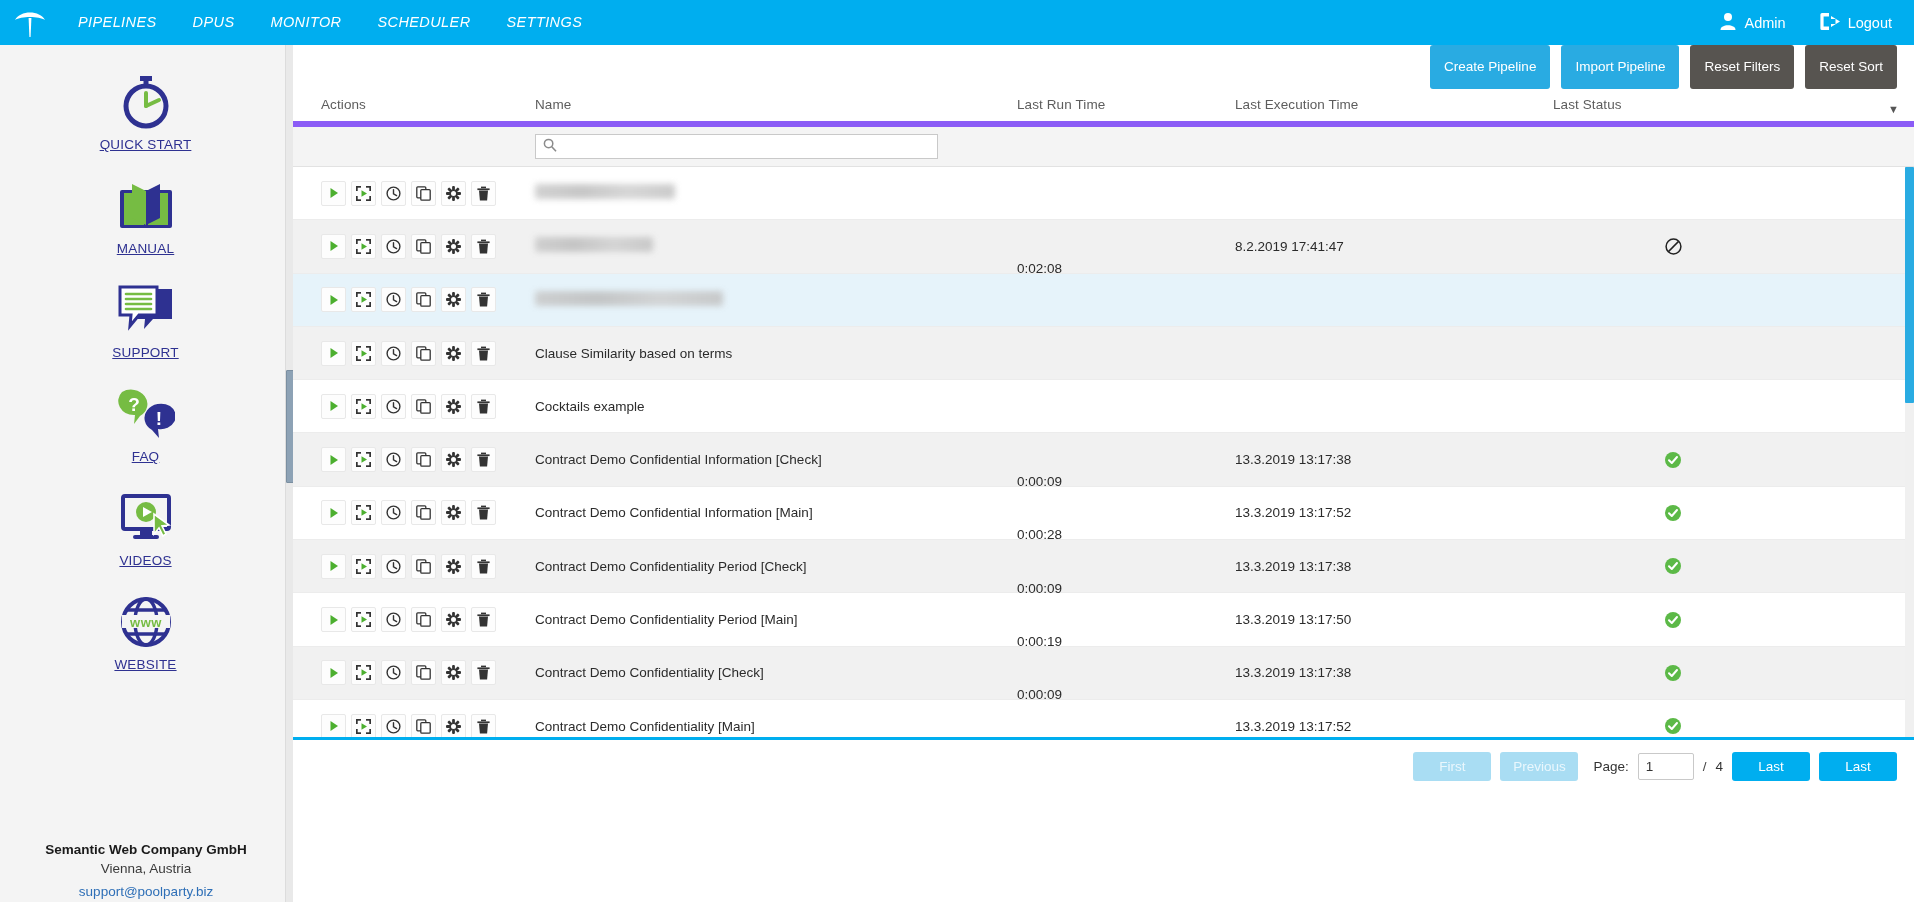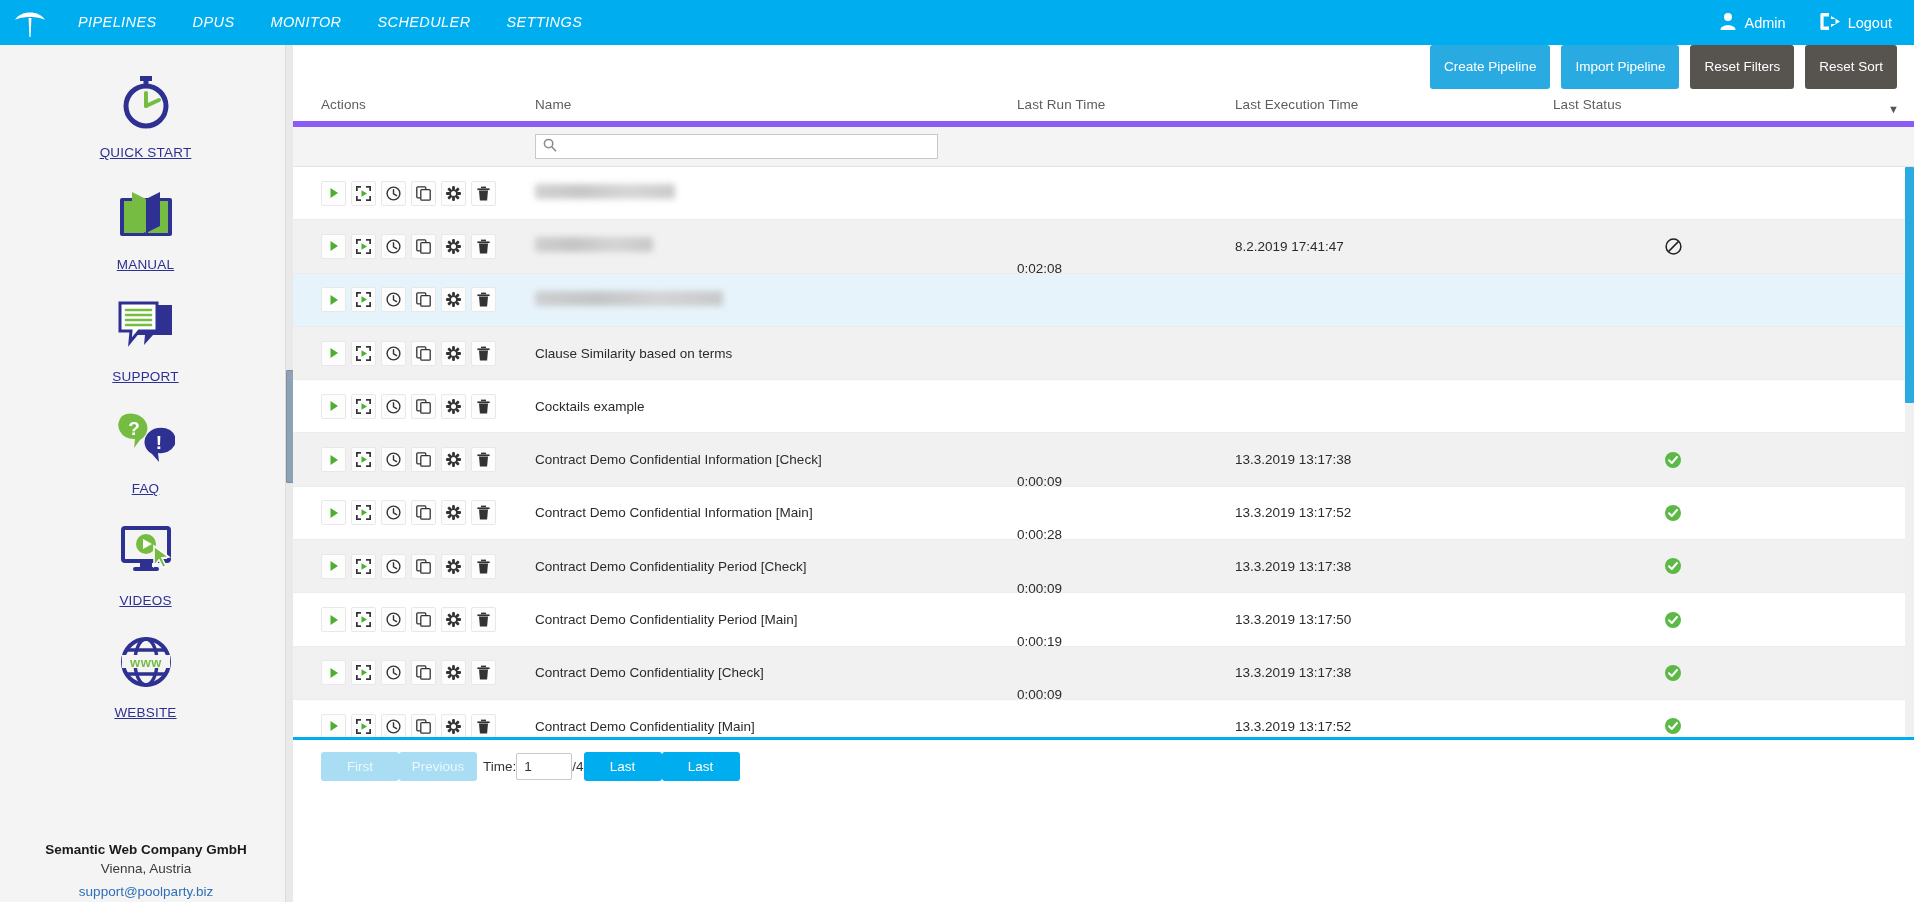--- a/index.html
+++ b/index.html
@@ -39,21 +39,21 @@
     border-right: 1px solid #dcdcdc;
     overflow: hidden;
   }
   .side-items { padding-top: 26px; display: flex; flex-direction: column; align-items: center; }
   .side-item {
     display: flex; flex-direction: column; align-items: center;
     margin-bottom: 23px; cursor: pointer; width: 160px;
   }
   .side-icon { height: 62px; display: flex; align-items: center; justify-content: center; }
   .side-label {
-    margin-top: 12px; font-size: 13.5px; color: #2e3191;
+    margin-top: 4px; font-size: 13.5px; color: #2e3191;
     text-decoration: underline; letter-spacing: 0.2px;
   }
   .side-footer {
     position: absolute; bottom: 0px; left: 0; width: 292px;
     text-align: center; line-height: 1.45;
   }
   .sf-company { font-size: 13.5px; font-weight: bold; color: #1a1a1a; }
   .sf-city { font-size: 13.5px; color: #3a3a3a; }
   .sf-mail { font-size: 13.5px; color: #2e6fb7; text-decoration: none; }
 
@@ -158,21 +158,21 @@
     border-left: 1px solid #dcdcdc; border-right: 1px solid #dcdcdc;
   }
   .vscroll-left .thumb {
     position: absolute; top: 325px; left: 0; width: 9px; height: 113px;
     background: #8da2b5; border: 1px solid #7b8fa1; border-radius: 1px;
   }
 
   
   .pager {
     height: 52px; display: flex; align-items: center;
-    padding-right: 17px; padding-left: 28px;
+    justify-content: flex-end; gap: 9px; padding-right: 17px; padding-left: 28px;
   }
   .pg-btn {
     border: none; border-radius: 3px; color: #fff;
     font-size: 13.5px; font-family: inherit;
     width: 78px; padding: 7px 0; cursor: pointer;
   }
   .pg-enabled { background: #00aeef; }
   .pg-disabled { background: #a9ddf3; color: #eaf7fd; cursor: default; }
   .pg-label { font-size: 13.5px; color: #333; margin-left: 6px; }
   .pg-input {
@@ -1032,21 +1032,21 @@
       <div class="vscroll-right">
         <div class="thumb"></div>
       </div>
     </div>
 
   </div>
 
   <div class="pager">
     <button class="pg-btn pg-disabled">First</button>
     <button class="pg-btn pg-disabled">Previous</button>
-    <span class="pg-label">Time:</span>
+    <span class="pg-label">Page:</span>
     <input class="pg-input" type="text" value="1" style="">
     <span class="pg-sep">/</span>
     <span class="pg-total">4</span>
     <button class="pg-btn pg-enabled">Last</button>
     <button class="pg-btn pg-enabled">Last</button>
   </div>
 
 </div>
 
 </body></html>

